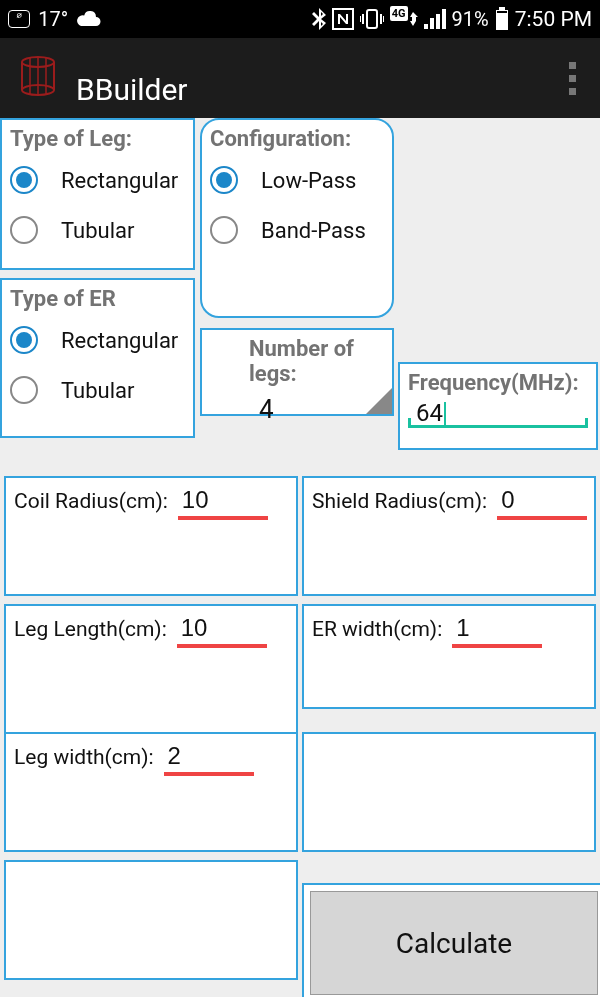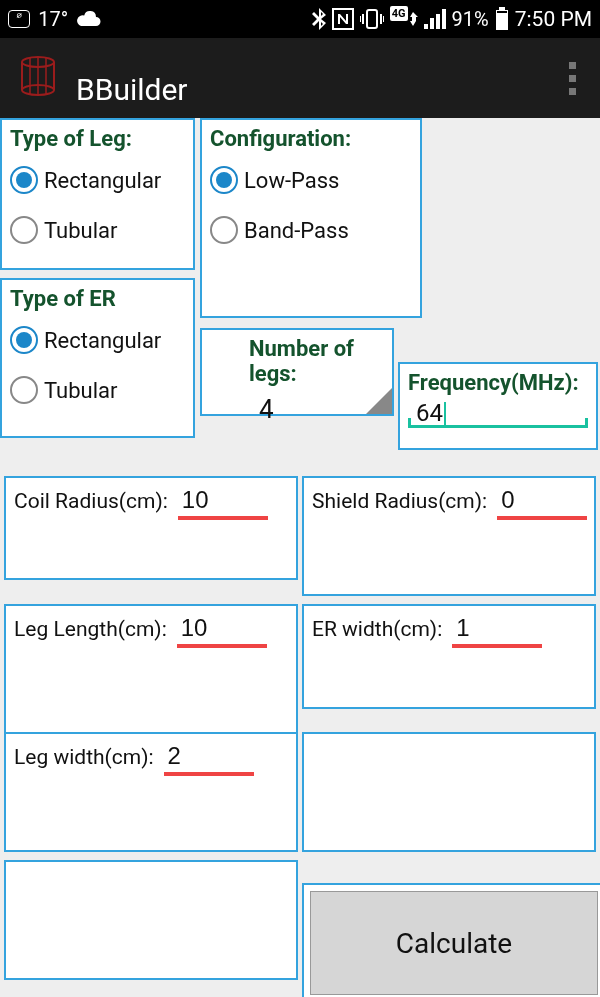--- a/index.html
+++ b/index.html
@@ -19,22 +19,22 @@
   }
   .action-left { display: flex; align-items: center; gap: 16px; }
   .app-title { font-size: 30px; font-weight: 400; margin-top: 22px; }
   .overflow { display: flex; flex-direction: column; gap: 6px; padding: 8px; }
   .overflow span { width: 7px; height: 7px; background: #777; }
   
   .content { position: relative; width: 600px; height: 879px; }
   .card {
     position: absolute; background: #fff; border: 2px solid #34a3de; padding: 6px 8px;
   }
-  .card-title { font-size: 22px; font-weight: 700; color: #14532d; margin-bottom: 4px; }
-  .radio-row { display: flex; align-items: center; gap: 6px; height: 50px; }
+  .card-title { font-size: 22px; font-weight: 700; color: #737373; margin-bottom: 4px; }
+  .radio-row { display: flex; align-items: center; gap: 23px; height: 50px; }
   .radio-outer {
     width: 28px; height: 28px; border: 2px solid #888; border-radius: 50%;
     display: inline-flex; align-items: center; justify-content: center; flex-shrink: 0;
   }
   .radio-outer.selected { border-color: #1c87c9; }
   .radio-inner { width: 16px; height: 16px; border-radius: 50%; background: #1c87c9; }
   .radio-label { font-size: 22px; color: #111; }
   .field-row { display: flex; align-items: baseline; gap: 10px; }
   .field-label { font-size: 21px; color: #111; white-space: nowrap; }
   .text-input {
@@ -168,21 +168,21 @@
           <span class="radio-inner"></span>
         </span>
       <span class="radio-label">Rectangular</span>
     </div>
     <div class="radio-row">
       <span class="radio-outer"></span>
       <span class="radio-label">Tubular</span>
     </div>
   </div>
 
-  <div class="card" style="left:200px; top:0; width:222px; height:200px;">
+  <div class="card" style="left:200px; top:0; width:194px; height:200px;border-radius:19px;">
     <div class="card-title">Configuration:</div>
     <div class="radio-row">
       <span class="radio-outer selected">
           <span class="radio-inner"></span>
         </span>
       <span class="radio-label">Low-Pass</span>
     </div>
     <div class="radio-row">
       <span class="radio-outer"></span>
       <span class="radio-label">Band-Pass</span>
@@ -196,21 +196,21 @@
   </div>
 
   <div class="card" style="left:398px; top:244px; width:200px; height:88px;">
     <div class="card-title">Frequency(MHz):</div>
     <div class="freq-input-wrap">
       <span class="freq-val"><span>64</span><span class="cursor"></span></span>
       <span class="freq-underline"></span><span class="freq-tick-l"></span><span class="freq-tick-r"></span>
     </div>
   </div>
 
-  <div class="card" style="left:4px; top:358px; width:294px; height:104px;">
+  <div class="card" style="left:4px; top:358px; width:294px; height:120px;">
     <div class="field-row">
       <span class="field-label">Coil Radius(cm):</span>
       <input class="text-input" value="10" style="">
     </div>
   </div>
   <div class="card" style="left:302px; top:358px; width:294px; height:120px;">
     <div class="field-row">
       <span class="field-label">Shield Radius(cm):</span>
       <input class="text-input" value="0" style="">
     </div>

